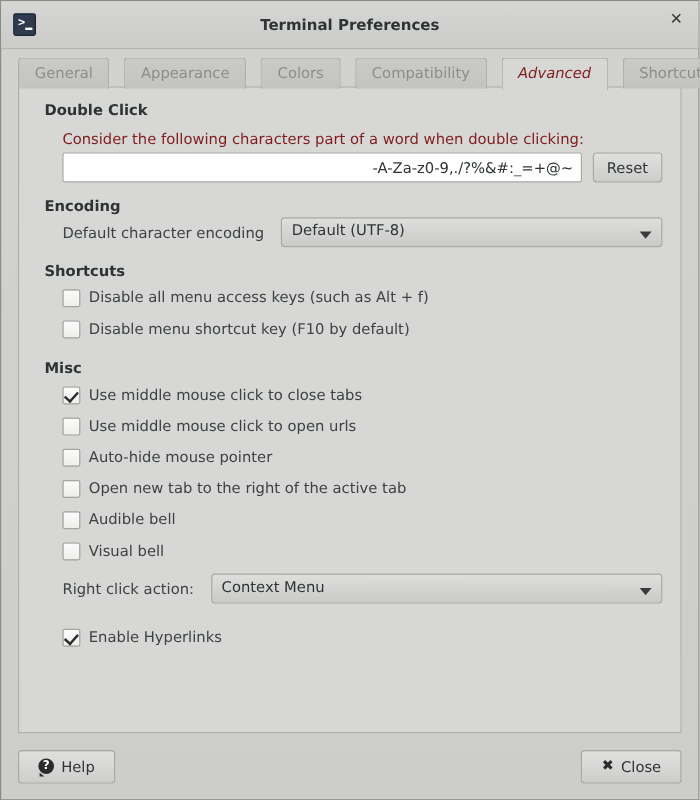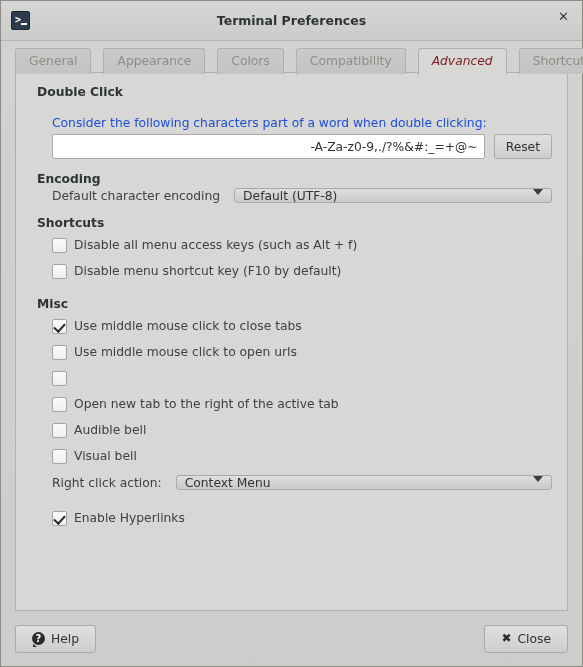--- a/index.html
+++ b/index.html
@@ -149,22 +149,22 @@
     font-size: 12.3px;
     font-weight: bold;
     color: #2e3436;
     margin: 0 0 2px 6px;
   }
   .section + .section { margin-top: 13px; }
   .section:first-child { margin-top: 2px; }
 
   .sub-label {
     font-size: 12.3px;
-    color: #1d4ed8;
-    margin: 17px 0 4px 21px;
+    color: #7f1d1d;
+    margin: 10px 0 4px 21px;
   }
 
   .field-row {
     display: flex;
     align-items: center;
     margin: 0 0 0 21px;
     gap: 9px;
   }
   .text-input {
     flex: 1 1 auto;
@@ -202,28 +202,28 @@
     margin-left: 21px;
     gap: 14px;
   }
   .combo-label {
     font-size: 12.3px;
     color: #3d4244;
     white-space: nowrap;
   }
   .combo {
     flex: 1 1 auto;
-    height: 15px;
+    height: 25px;
     box-sizing: border-box;
     background: linear-gradient(to bottom, #dededc 0%, #cacac8 100%);
     border: 1px solid #a9a9a5;
     border-radius: 3px;
     display: flex;
-    align-items: flex-start;
-    padding: 0 8px;
+    align-items: flex-end;
+    padding: 6px 8px;
     font-size: 12.3px;
     color: #2e3436;
     cursor: pointer;
     position: relative;
   }
   .combo-value { flex: 1 1 auto; }
   .combo-arrow {
     width: 0;
     height: 0;
     border-left: 5px solid transparent;
@@ -379,20 +379,21 @@
       <div class="check-row">
         <span class="checkbox checked"></span>
         <span class="check-label">Use middle mouse click to close tabs</span>
       </div>
       <div class="check-row">
         <span class="checkbox"></span>
         <span class="check-label">Use middle mouse click to open urls</span>
       </div>
       <div class="check-row">
         <span class="checkbox"></span>
+        <span class="check-label">Auto-hide mouse pointer</span>
       </div>
       <div class="check-row">
         <span class="checkbox"></span>
         <span class="check-label">Open new tab to the right of the active tab</span>
       </div>
       <div class="check-row">
         <span class="checkbox"></span>
         <span class="check-label">Audible bell</span>
       </div>
       <div class="check-row">

